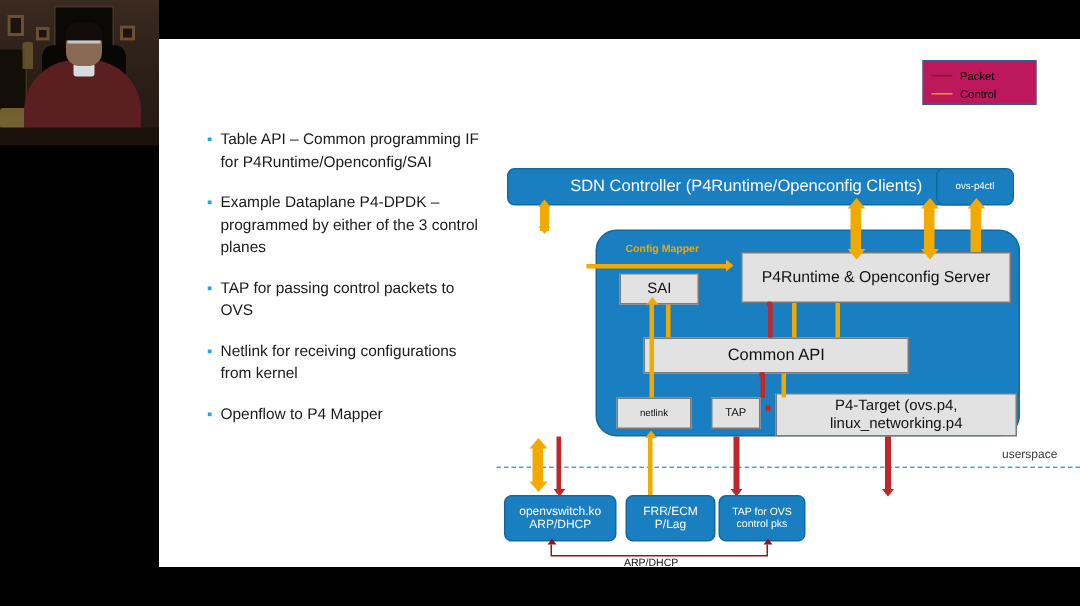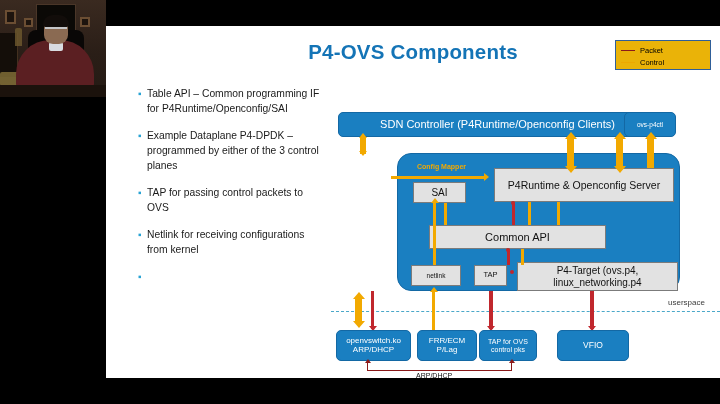--- a/index.html
+++ b/index.html
@@ -50,22 +50,22 @@
     position: absolute; left: 106px; top: 26px; width: 614px; height: 352px;
     background: #ffffff;
   }
   #slide-title {
     position: absolute; left: 0; top: 14px; width: 614px; text-align: center;
     color: #1474b6; font-size: 20.5px; font-weight: 600; letter-spacing: .2px;
   }
 
   
   #legend {
-    position: absolute; left: 509px; top: 14px; width: 96px; height: 30px;
-    border: 1.5px solid #2f5f99; background:#eab308;
+    position: absolute; left: 509px; top: 14px; width: 76px; height: 30px;
+    border: 1.5px solid #2f5f99; background:#be185d;
     padding: 3px 5px;
   }
   .leg-row { display:flex; align-items:center; height:12px; }
   .leg-line { width:14px; height:0; border-top:1.6px solid #000; margin-right:5px; }
   .leg-line.packet { border-color:#8b1a1a; }
   .leg-line.control { border-color:#eda800; }
   .leg-lbl { font-size:7.5px; color:#000; }
 
   
   #bullets { position: absolute; left: 32px; top: 60px; width: 185px; }
@@ -138,21 +138,20 @@
     <div class="wc-glass"></div>
     <div class="wc-floor"></div>
   </div>
 
   <div class="bar" style="left:0;top:97px;width:106px;height:307px;"></div>
   <div class="bar" style="left:106px;top:0;width:614px;height:26px;"></div>
   <div class="bar" style="left:106px;top:378px;width:614px;height:26px;"></div>
 
   <div id="slide">
 
-    <div id="slide-title">P4-OVS Components</div>
 
     <div id="legend">
       <div class="leg-row">
         <span class="leg-line packet"></span>
         <span class="leg-lbl">Packet</span>
       </div>
       <div class="leg-row">
         <span class="leg-line control"></span>
         <span class="leg-lbl">Control</span>
       </div>
@@ -170,20 +169,21 @@
       <div class="bullet">
         <span class="dot">▪</span>
         <span class="btxt">TAP for passing control packets to OVS</span>
       </div>
       <div class="bullet">
         <span class="dot">▪</span>
         <span class="btxt">Netlink for receiving configurations from kernel</span>
       </div>
       <div class="bullet">
         <span class="dot">▪</span>
+        <span class="btxt">Openflow to P4 Mapper</span>
       </div>
     </div>
 
     <div id="diagram">
 
       <div class="nbox" style="left:7px;top:30px;width:319px;height:25px;font-size:11px;">SDN Controller (P4Runtime/Openconfig Clients)</div>
 
       <div class="nbox" style="left:293px;top:30px;width:52px;height:25px;font-size:6.5px;">ovs-p4ctl</div>
 
 
@@ -250,21 +250,20 @@
 
       <div class="arrow a-pkt" style="left:158px;top:209px;width:3.5px;height:38px;"></div>
       <div class="head hd-pkt" style="left:155.5px;top:244px;"></div>
 
       <div class="arrow a-pkt" style="left:259px;top:209px;width:3.5px;height:38px;"></div>
       <div class="head hd-pkt" style="left:256.5px;top:244px;"></div>
 
       <div class="nbox" style="left:86px;top:248px;width:60px;height:31px;font-size:8px;">FRR/ECM P/Lag</div>
       <div class="nbox" style="left:5px;top:248px;width:75px;height:31px;font-size:8px;">openvswitch.ko ARP/DHCP</div>
       <div class="nbox" style="left:148px;top:248px;width:58px;height:31px;font-size:7px;">TAP for OVS control pks</div>
-      <div class="nbox" style="left:226px;top:248px;width:72px;height:31px;font-size:8.5px;">VFIO</div>
 
       <div class="arrow a-thin" style="left:36px;top:288px;width:145px;height:1px;"></div>
       <div class="arrow a-thin" style="left:36px;top:281px;width:1px;height:7px;"></div>
       <div class="arrow a-thin" style="left:180px;top:281px;width:1px;height:7px;"></div>
       <div class="head hu-thin" style="left:33.5px;top:277px;"></div>
       <div class="head hu-thin" style="left:177.5px;top:277px;"></div>
       <div class="lbl" style="left:85px;top:290px;color:#111;font-size:7px;">ARP/DHCP</div>
 
     </div>
   </div>

